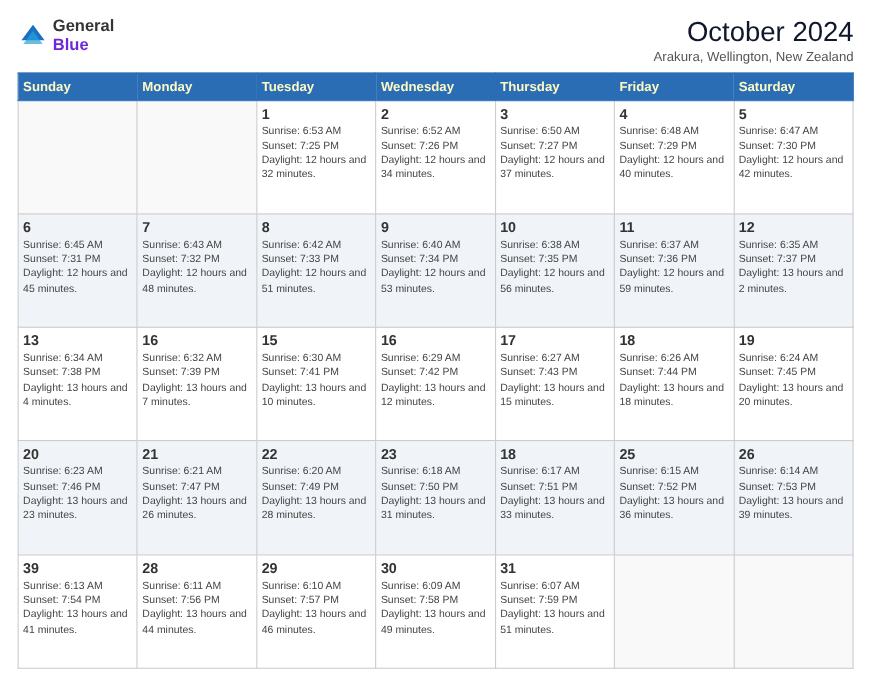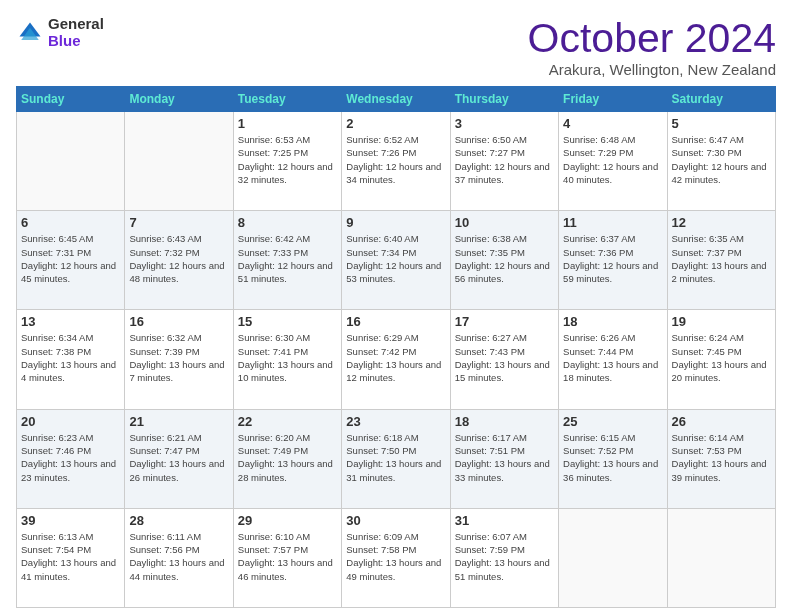--- a/index.html
+++ b/index.html
@@ -36,38 +36,38 @@
     .logo-text .general { color: #333; }
     .logo-text .blue { color: #6d28d9; margin-top: 48px; }
     .logo-icon {
       width: 28px;
       height: 28px;
     }
     .title-block {
       text-align: right;
     }
     .month-title {
-      font-size: 41px;
+      font-size: 25px;
       font-weight: normal;
-      color: #4c1d95;
+      color: #0f172a;
       line-height: 1.1;
     }
     .location-title {
-      font-size: 15px;
+      font-size: 12px;
       color: #555;
     }
     .calendar {
       flex: 1;
       border-collapse: collapse;
       width: 100%;
       table-layout: fixed;
     }
     .calendar th {
       background: #2a6db5;
-      color: #5eead4;
+      color: #fef9c3;
       font-size: 12px;
       font-weight: bold;
       padding: 5px 4px;
       text-align: left;
       border: 1px solid #2a6db5;
     }
     .calendar td {
       border: 1px solid #ccc;
       vertical-align: top;
       padding: 4px 4px 2px 4px;

